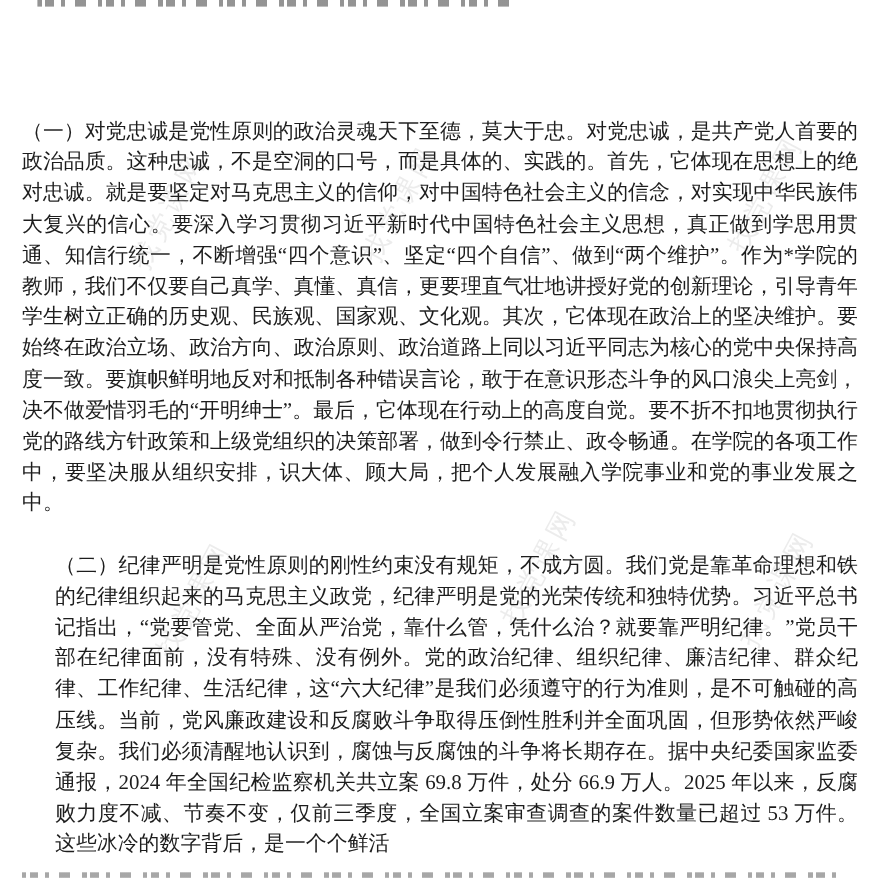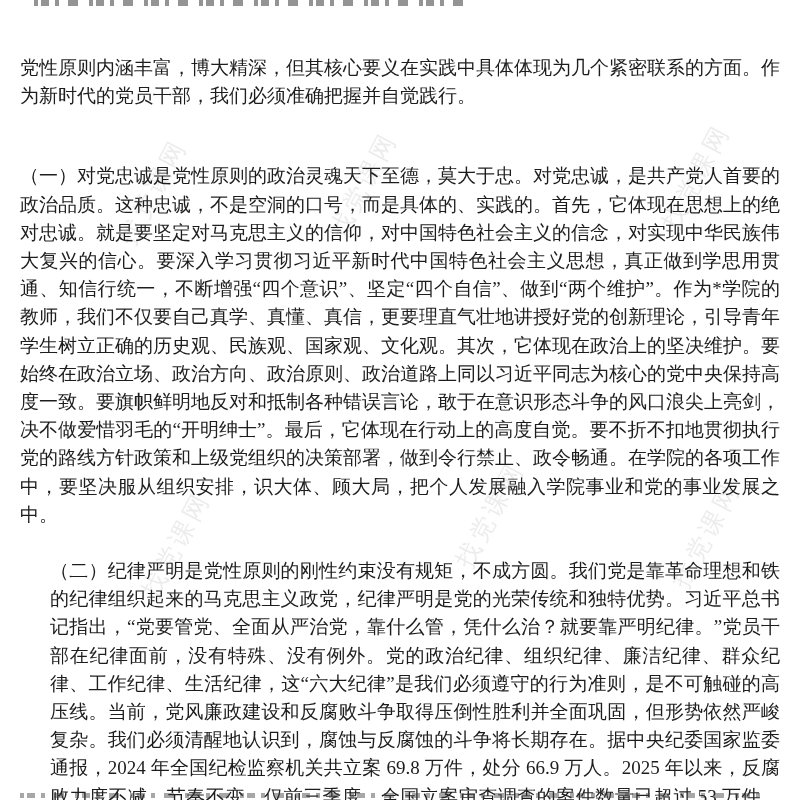--- a/index.html
+++ b/index.html
@@ -62,20 +62,19 @@
     <span class="wm wm2">找党课网</span>
     <span class="wm wm3">找党课网</span>
     <span class="wm wm4">找党课网</span>
     <span class="wm wm5">找党课网</span>
     <span class="wm wm6">找党课网</span>
   </div>
 
   <div class="clip-strip clip-top"></div>
 
   <div class="content">
-    <p class="para para-intro">党性原则内涵丰富，博大精深，但其核心要义在实践中具体体现为几个紧密联系的方面。作为新时代的党员干部，我们必须准确把握并自觉践行。</p>
     <p class="para para-loyalty">（一）对党忠诚是党性原则的政治灵魂天下至德，莫大于忠。对党忠诚，是共产党人首要的政治品质。这种忠诚，不是空洞的口号，而是具体的、实践的。首先，它体现在思想上的绝对忠诚。就是要坚定对马克思主义的信仰，对中国特色社会主义的信念，对实现中华民族伟大复兴的信心。要深入学习贯彻习近平新时代中国特色社会主义思想，真正做到学思用贯通、知信行统一，不断增强“四个意识”、坚定“四个自信”、做到“两个维护”。作为*学院的教师，我们不仅要自己真学、真懂、真信，更要理直气壮地讲授好党的创新理论，引导青年学生树立正确的历史观、民族观、国家观、文化观。其次，它体现在政治上的坚决维护。要始终在政治立场、政治方向、政治原则、政治道路上同以习近平同志为核心的党中央保持高度一致。要旗帜鲜明地反对和抵制各种错误言论，敢于在意识形态斗争的风口浪尖上亮剑，决不做爱惜羽毛的“开明绅士”。最后，它体现在行动上的高度自觉。要不折不扣地贯彻执行党的路线方针政策和上级党组织的决策部署，做到令行禁止、政令畅通。在学院的各项工作中，要坚决服从组织安排，识大体、顾大局，把个人发展融入学院事业和党的事业发展之中。</p>
     <p class="para para-discipline">（二）纪律严明是党性原则的刚性约束没有规矩，不成方圆。我们党是靠革命理想和铁的纪律组织起来的马克思主义政党，纪律严明是党的光荣传统和独特优势。习近平总书记指出，“党要管党、全面从严治党，靠什么管，凭什么治？就要靠严明纪律。”党员干部在纪律面前，没有特殊、没有例外。党的政治纪律、组织纪律、廉洁纪律、群众纪律、工作纪律、生活纪律，这“六大纪律”是我们必须遵守的行为准则，是不可触碰的高压线。当前，党风廉政建设和反腐败斗争取得压倒性胜利并全面巩固，但形势依然严峻复杂。我们必须清醒地认识到，腐蚀与反腐蚀的斗争将长期存在。据中央纪委国家监委通报，2024 年全国纪检监察机关共立案 69.8 万件，处分 66.9 万人。2025 年以来，反腐败力度不减、节奏不变，仅前三季度，全国立案审查调查的案件数量已超过 53 万件。这些冰冷的数字背后，是一个个鲜活</p>
   </div>
 
   <div class="clip-strip clip-bottom"></div>
 
 </div>
 
 </body></html>

